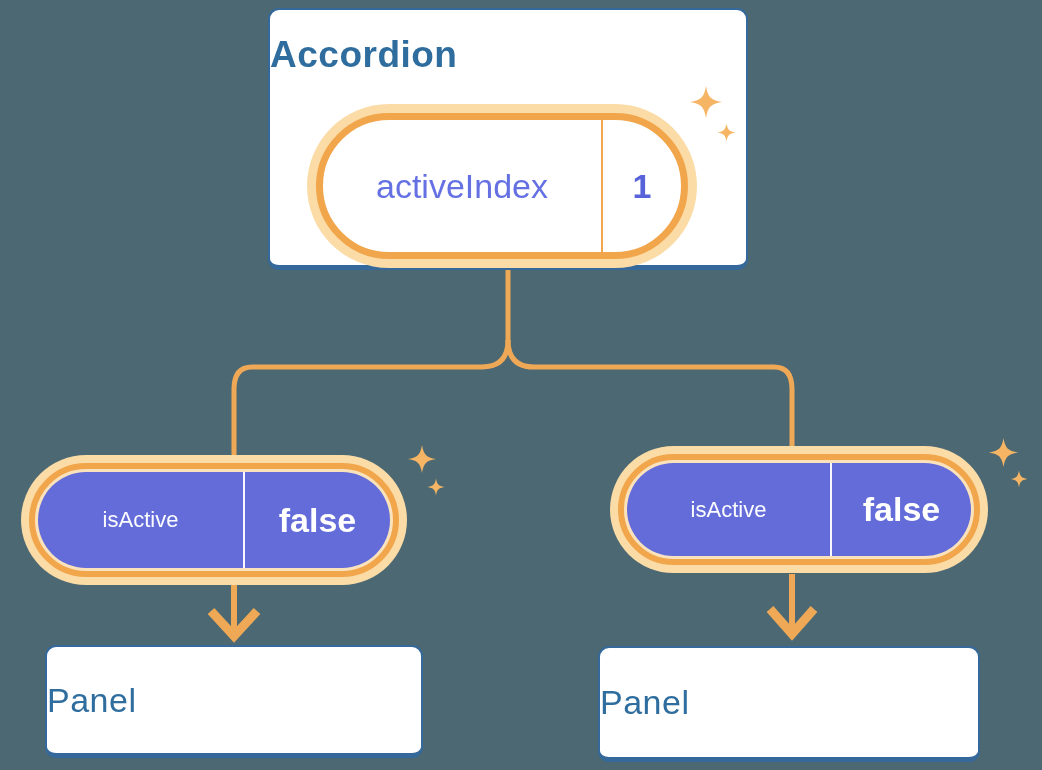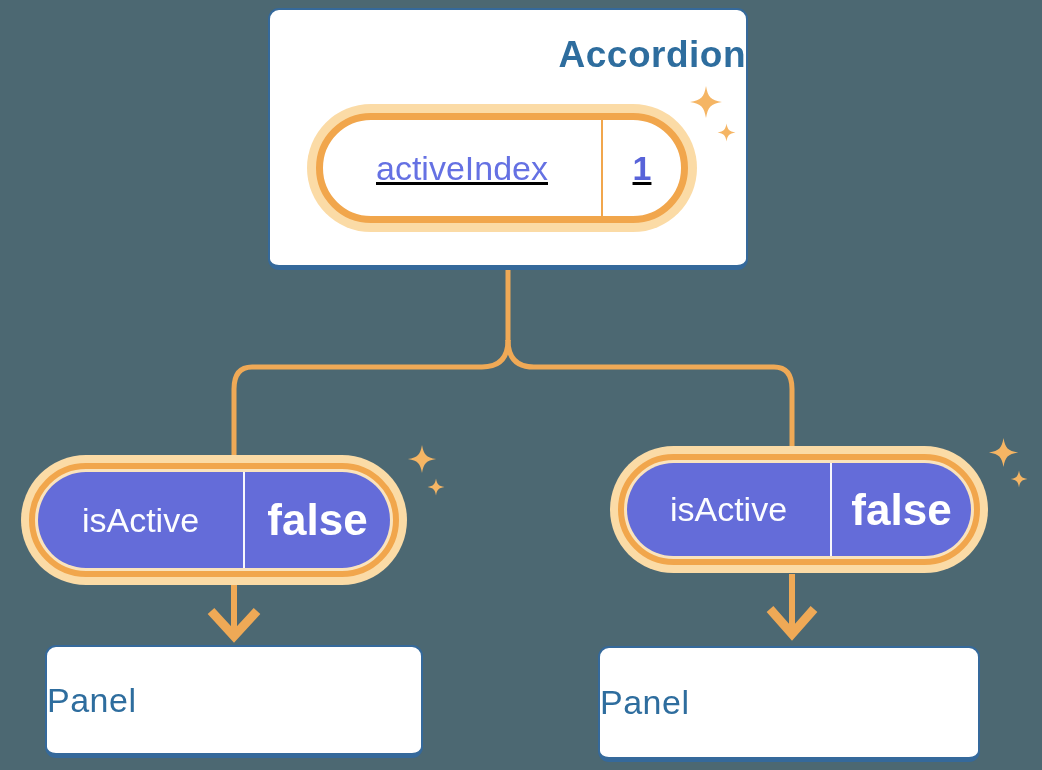--- a/index.html
+++ b/index.html
@@ -9,39 +9,39 @@
     font-family:"Liberation Sans","DejaVu Sans",sans-serif;
   }
   svg.connectors{position:absolute;left:0;top:0;width:1042px;height:770px;}
   .card{
     position:absolute;background:#FFFFFF;
     border:2px solid #35699B;border-bottom-width:5px;border-radius:11px;
     box-sizing:border-box;
   }
   .card-accordion{left:268px;top:8px;width:480px;height:262px;}
   .card-title{
-    margin-top:24px;text-align:right;
+    margin-top:24px;text-align:left;
     font-size:37px;font-weight:600;color:#2E6D9E;letter-spacing:.5px;
   }
   .panel-card{display:flex;align-items:center;justify-content:flex-start;}
   .panel-left{left:45px;top:645px;width:378px;height:113px;}
   .panel-right{left:598px;top:646px;width:382px;height:116px;}
   .panel-label{font-size:34px;font-weight:500;color:#2E6D9E;letter-spacing:.5px;}
 
   
   .pill-halo{
     position:absolute;background:#FBDBA6;border-radius:999px;
     padding:9px;box-sizing:border-box;
   }
   .pill-ring{
     width:100%;height:100%;box-sizing:border-box;
     border:7px solid #F1A64C;border-radius:999px;background:#FFFFFF;
     display:flex;align-items:stretch;overflow:hidden;
   }
-  .state-halo{left:307px;top:104px;width:390px;height:128px;text-decoration:underline;}
+  .state-halo{left:307px;top:104px;width:390px;height:164px;}
   .cell{display:flex;align-items:center;justify-content:center;}
   .state-name-cell{width:278px;}
   .state-div{width:2px;background:#F1A64C;}
   .state-val-cell{flex:1;}
   .state-name{font-size:34px;color:#6571E3;}
   .state-val{font-size:34px;font-weight:700;color:#5863D9;}
 
   .prop-halo{padding:8px;}
   .prop-halo.left{left:21px;top:455px;width:386px;height:130px;}
   .prop-halo.right{left:610px;top:446px;width:378px;height:127px;}
@@ -51,22 +51,22 @@
     padding:3px;
   }
   .prop-body{
     width:100%;height:100%;box-sizing:border-box;border-radius:999px;
     background:#646CD9;display:flex;align-items:stretch;overflow:hidden;
   }
   .prop-name-cell.left{width:205px;}
   .prop-name-cell.right{width:203px;}
   .prop-div{width:2px;background:rgba(255,255,255,.95);}
   .prop-val-cell{flex:1;}
-  .prop-name{font-size:34px;color:#FCFDFF;}
-  .prop-val{font-size:44px;font-weight:700;color:#FFFFFF;}
+  .prop-name{font-size:22px;color:#FCFDFF;}
+  .prop-val{font-size:34px;font-weight:700;color:#FFFFFF;}
 
   .sparkle{position:absolute;}
 </style>
 </head>
 <body>
 
 <div class="stage">
 
   <svg class="connectors" viewBox="0 0 1042 770" fill="none">
 

